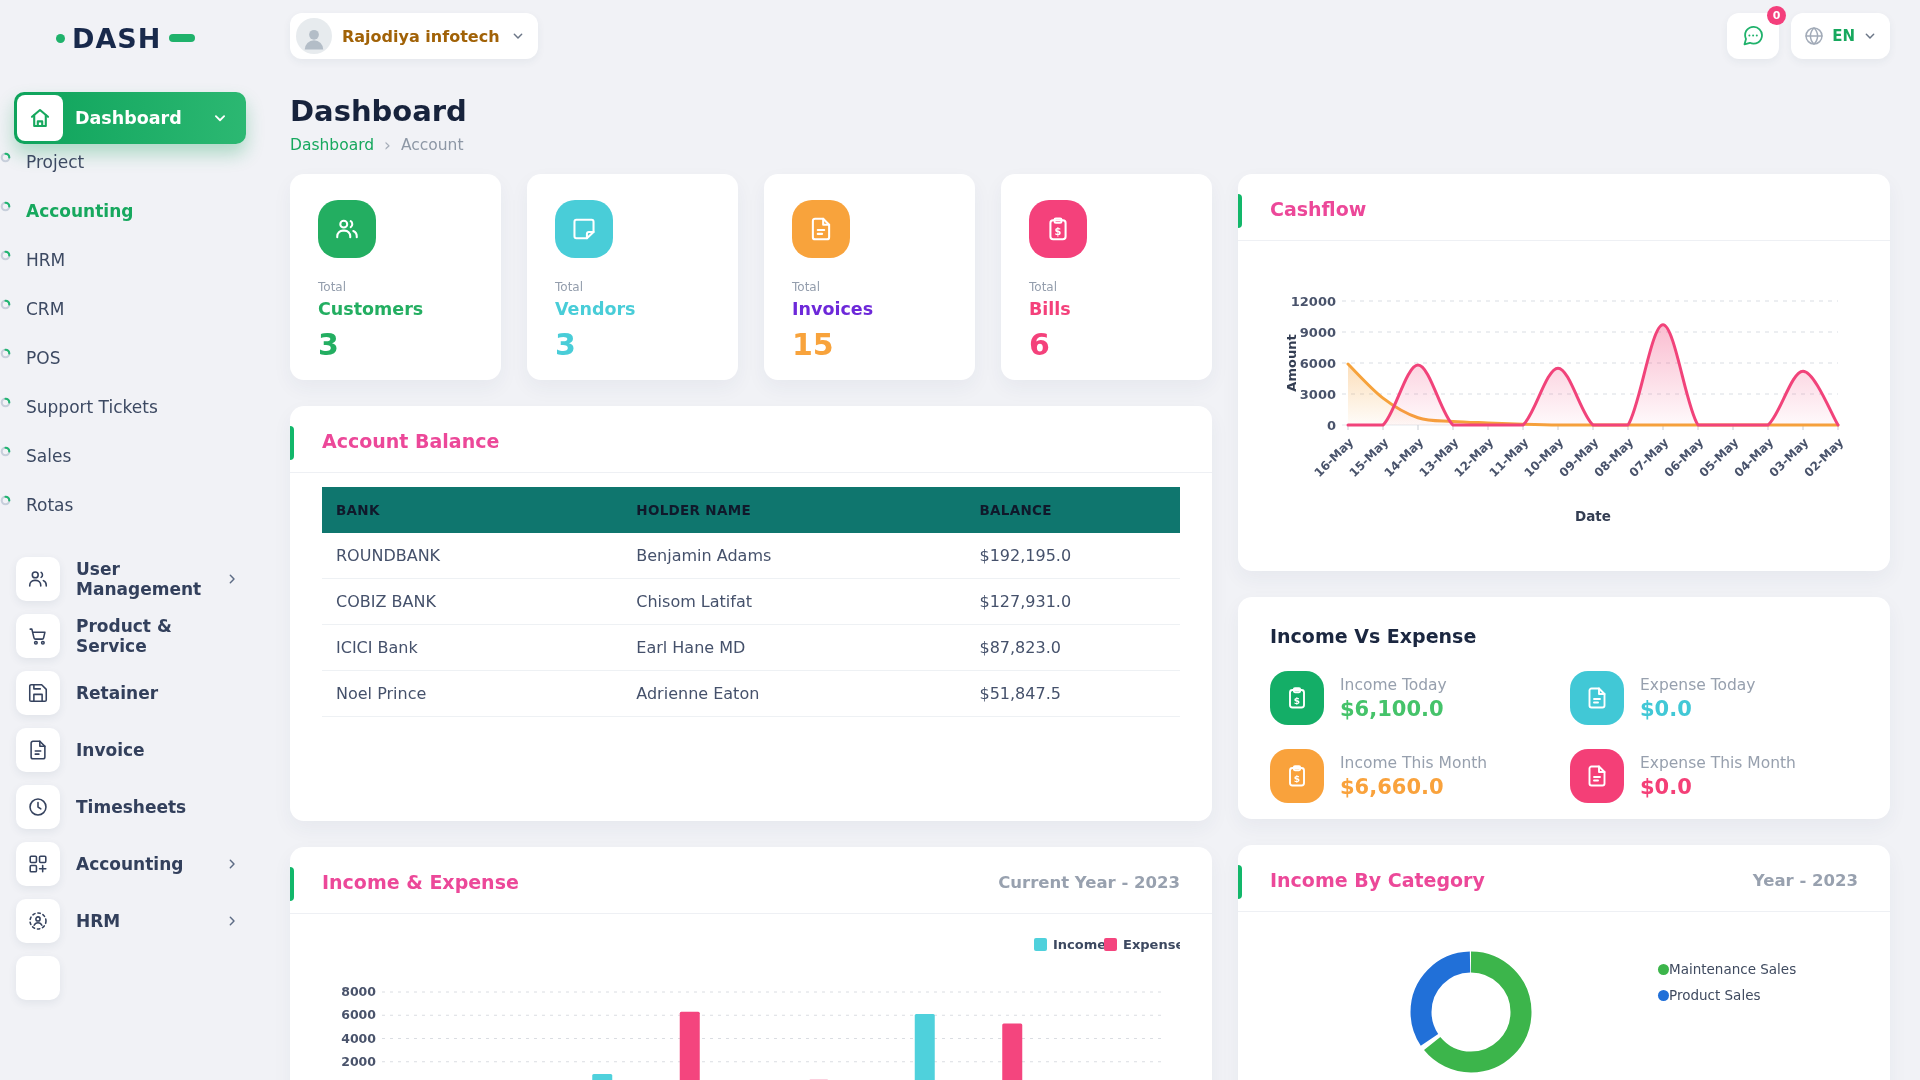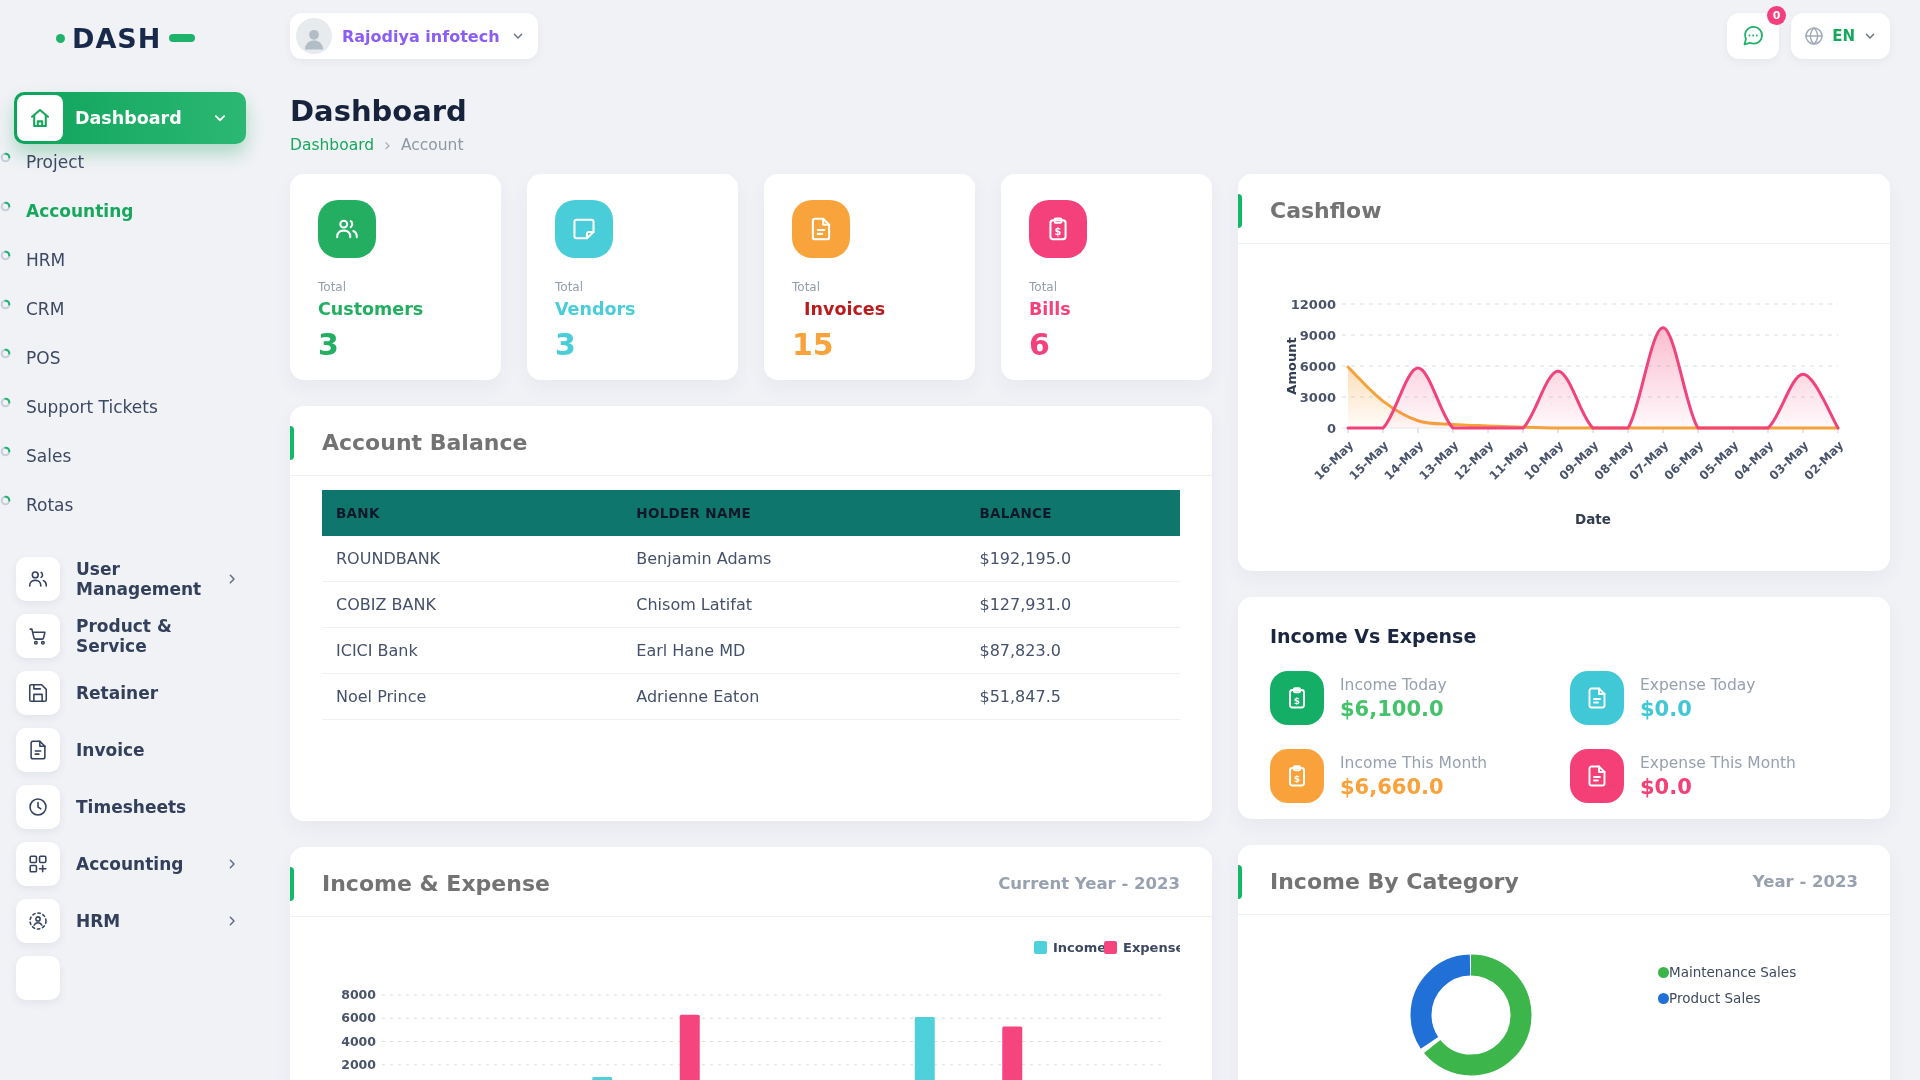--- a/index.html
+++ b/index.html
@@ -26,21 +26,21 @@
   .side-section{display:flex;align-items:center;gap:16px;height:57px;padding:0 20px 0 16px;cursor:pointer}
   .side-section .tile{width:44px;height:44px;border-radius:10px;background:#fff;box-shadow:0 3px 8px rgba(40,60,90,.08);display:flex;align-items:center;justify-content:center;color:#35425e;flex:none}
   .side-section .lbl{font-size:17px;font-weight:600;color:#33405c;flex:1}
   .side-section .chev{color:#5d6c85;display:flex}
 
   
   .main{flex:1;padding:0 30px;min-width:0}
   .topbar{height:72px;display:flex;align-items:center}
   .user-pill{display:flex;align-items:center;gap:10px;background:#fff;border-radius:12px;padding:5px 12px 5px 6px;height:46px;box-shadow:0 3px 8px rgba(40,60,90,.06)}
   .user-avatar{width:36px;height:36px;border-radius:50%;background:#e7ebee;display:flex;align-items:flex-end;justify-content:center;color:#b3bdc7;overflow:hidden}
-  .user-name{font-size:16px;font-weight:600;color:#8b5cf6}
+  .user-name{font-size:16px;font-weight:600;color:#a16207}
   .user-pill .chev{color:#6b7687;display:flex}
   .topbar-right{margin-left:auto;display:flex;gap:12px}
   .chat-pill{position:relative;width:52px;height:46px;background:#fff;border-radius:12px;display:flex;align-items:center;justify-content:center;color:#1fb26b;box-shadow:0 3px 8px rgba(40,60,90,.06)}
   .badge{position:absolute;top:-7px;right:-7px;min-width:19px;height:19px;border-radius:10px;background:#f43f7c;color:#fff;font-size:11px;font-weight:700;display:flex;align-items:center;justify-content:center;padding:0 5px}
   .lang-pill{height:46px;background:#fff;border-radius:12px;display:flex;align-items:center;gap:7px;padding:0 12px;box-shadow:0 3px 8px rgba(40,60,90,.06)}
   .lang-pill .globe{color:#a2abb8;display:flex}
   .lang-code{font-size:15px;font-weight:700;color:#17a85e}
   .lang-pill .chev{color:#6b7687;display:flex}
 
   .page-title{font-size:29px;font-weight:700;color:#17233c;margin-top:22px}
@@ -56,21 +56,21 @@
 
   .stats-row{display:grid;grid-template-columns:repeat(4,1fr);gap:26px}
   .stat-card{height:206px;padding:26px 28px}
   .stat-icon{width:58px;height:58px;border-radius:20px;display:flex;align-items:center;justify-content:center;color:#fff}
   .stat-total{margin-top:22px;font-size:12px;color:#949ead}
   .stat-name{margin-top:5px;font-size:17.5px;font-weight:700}
   .stat-value{margin-top:8px;font-size:30px;font-weight:700}
 
   .card-head{position:relative;padding:24px 32px 20px;border-bottom:1px solid #eef0f4;display:flex;align-items:center}
   .card-head.accent:before{content:"";position:absolute;left:0;top:20px;width:4px;height:34px;background:#12b76a;border-radius:0 4px 4px 0}
-  .card-head h2{font-size:22px;font-weight:700;color:#737373}
+  .card-head h2{font-size:19px;font-weight:700;color:#ec4899}
   .card-head .period{margin-left:auto;font-size:16.5px;color:#98a1af;font-weight:600}
 
   .balance-card{margin-top:26px;height:415px;overflow:hidden}
   .balance-table-wrap{padding:14px 32px 0}
   table{width:100%;border-collapse:collapse}
   thead th{background:#0f766e;text-align:left;font-size:13.5px;font-weight:700;color:#10192b;letter-spacing:.3px;padding:15px 14px}
   tbody td{font-size:16px;color:#45516b;padding:13px 14px;border-bottom:1px solid #eef1f4}
 
   .chart-card-left{margin-top:26px;height:420px;overflow:hidden}
   .chart-body{padding:8px 32px 0}
@@ -352,21 +352,21 @@
           <div class="card stat-card">
             <div class="stat-icon" style="background: rgb(248, 163, 60);">
               <svg width="26" height="26" viewBox="0 0 24 24" fill="none" stroke="currentColor" stroke-width="1.9" stroke-linecap="round" stroke-linejoin="round">
                 <path d="M14 2.5H6.5a2 2 0 0 0-2 2v15a2 2 0 0 0 2 2h11a2 2 0 0 0 2-2V8z"></path>
                 <path d="M14 2.5V8h5.5"></path>
                 <path d="M9 13h6"></path>
                 <path d="M9 16.5h4"></path>
               </svg>
             </div>
             <div class="stat-total">Total</div>
-            <div class="stat-name" style="color: #b91c1c; margin-left: 12px;">Invoices</div>
+            <div class="stat-name" style="color: #6d28d9;">Invoices</div>
             <div class="stat-value" style="color: rgb(248, 163, 60);">15</div>
           </div>
           <div class="card stat-card">
             <div class="stat-icon" style="background: rgb(244, 65, 123);">
               <svg width="26" height="26" viewBox="0 0 24 24" fill="none" stroke="currentColor" stroke-width="1.9" stroke-linecap="round" stroke-linejoin="round">
                 <rect x="5" y="4" width="14" height="17.5" rx="2.5"></rect>
                 <rect x="8.8" y="2.3" width="6.4" height="4" rx="1.2"></rect>
                 <text x="12" y="17.5" font-size="9" font-weight="700" text-anchor="middle" fill="currentColor" stroke="none">$</text>
               </svg>
             </div>

